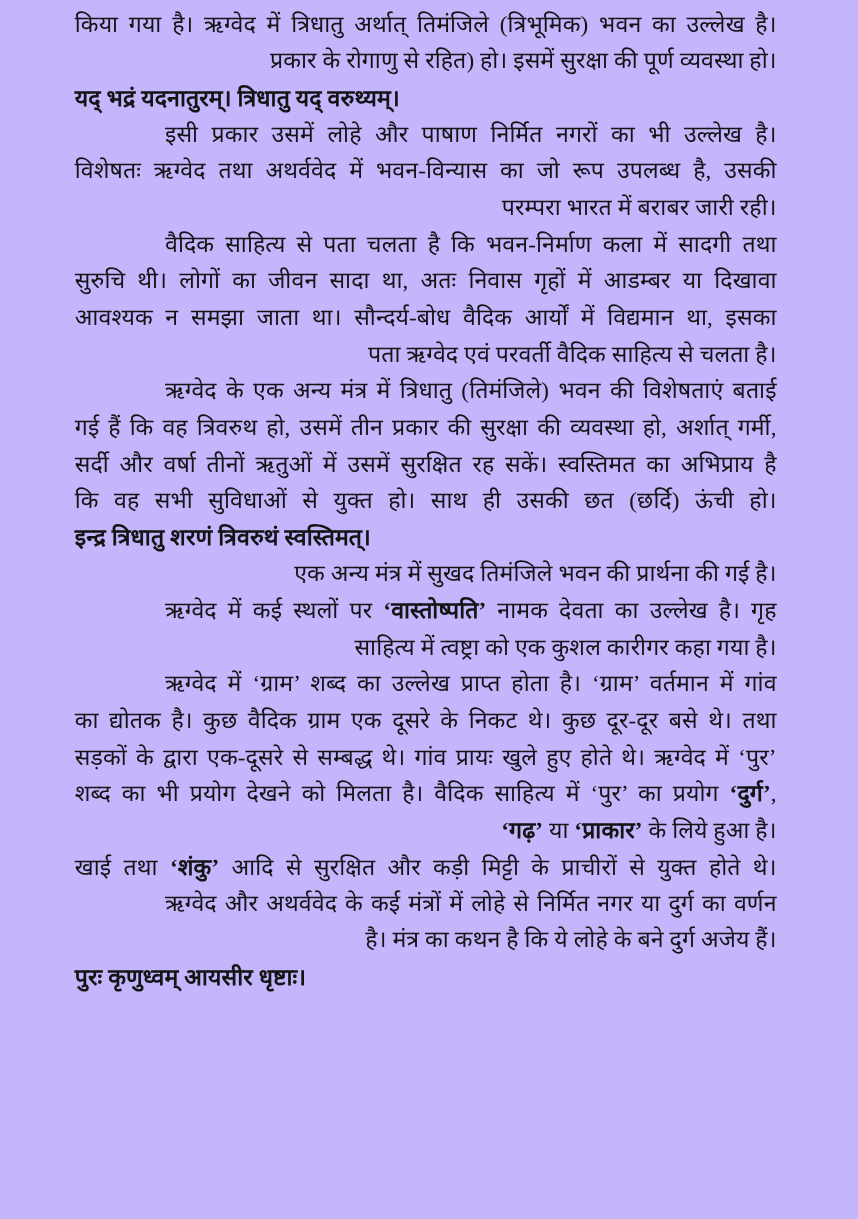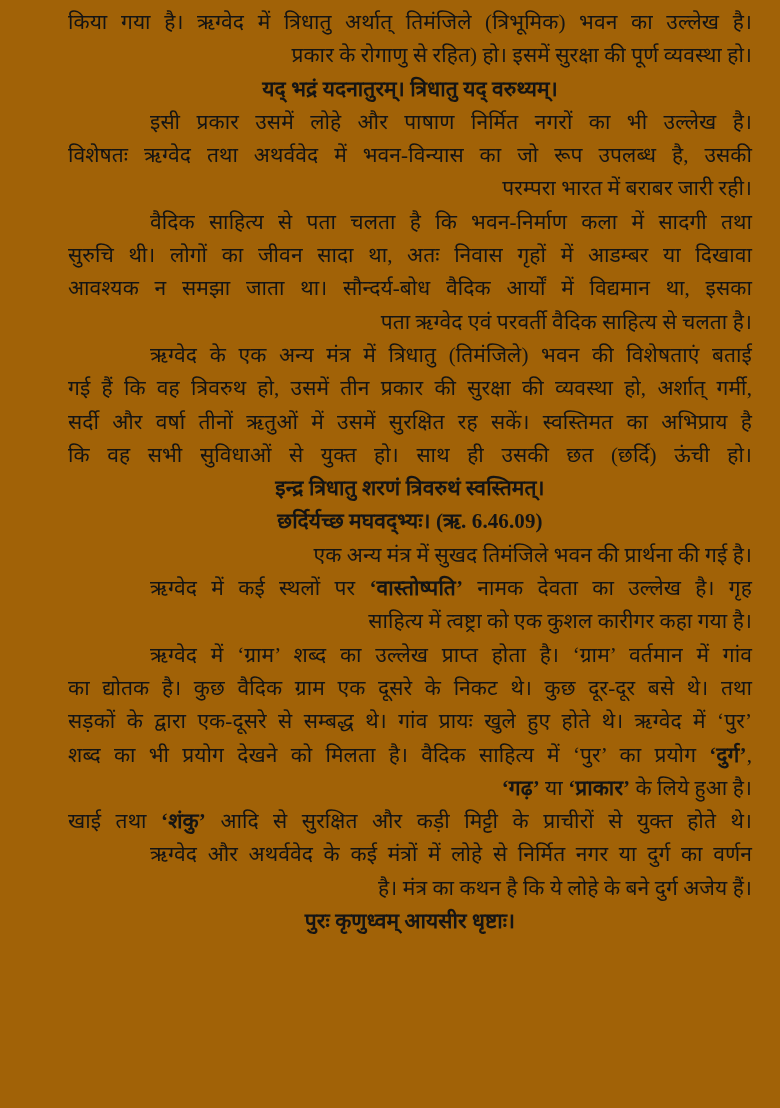--- a/index.html
+++ b/index.html
@@ -5,44 +5,44 @@
   html, body {
     margin: 0;
     padding: 0;
     background: #f4f4f2;
     font-family: "Liberation Serif", "DejaVu Serif", serif;
   }
   .page {
     position: relative;
     width: 780px;
     height: 1108px;
-    background: #a16207;
+    background: #c4b5fd;
     box-sizing: border-box;
-    padding: 6px 28px 0 68px;
+    padding: 6px 74px 0 68px;
     overflow: hidden;
     color: #141414;
   }
   .text-column {
     width: 100%;
   }
   .line {
     font-size: 21px;
     line-height: 33.3px;
     white-space: normal;
     letter-spacing: 0.1px;
   }
   .line.justify {
     text-align: justify;
     text-align-last: justify;
   }
   .line.left {
     text-align: right;
   }
   .line.center {
-    text-align: center;
+    text-align: left;
   }
   .line.indent {
     text-indent: 82px;
   }
   .bold, .line.bold {
     font-weight: bold;
   }
 </style>
 </head>
 <body>
@@ -57,21 +57,20 @@
       <div class="line left"><span>परम्परा भारत में बराबर जारी रही।</span></div>
       <div class="line justify indent"><span>वैदिक साहित्य से पता चलता है कि भवन-निर्माण कला में सादगी तथा</span></div>
       <div class="line justify"><span>सुरुचि थी। लोगों का जीवन सादा था, अतः निवास गृहों में आडम्बर या दिखावा</span></div>
       <div class="line justify"><span>आवश्यक न समझा जाता था। सौन्दर्य-बोध वैदिक आर्यों में विद्यमान था, इसका</span></div>
       <div class="line left"><span>पता ऋग्वेद एवं परवर्ती वैदिक साहित्य से चलता है।</span></div>
       <div class="line justify indent"><span>ऋग्वेद के एक अन्य मंत्र में त्रिधातु (तिमंजिले) भवन की विशेषताएं बताई</span></div>
       <div class="line justify"><span>गई हैं कि वह त्रिवरुथ हो, उसमें तीन प्रकार की सुरक्षा की व्यवस्था हो, अर्शात् गर्मी,</span></div>
       <div class="line justify"><span>सर्दी और वर्षा तीनों ऋतुओं में उसमें सुरक्षित रह सकें। स्वस्तिमत का अभिप्राय है</span></div>
       <div class="line justify"><span>कि वह सभी सुविधाओं से युक्त हो। साथ ही उसकी छत (छर्दि) ऊंची हो।</span></div>
       <div class="line center bold"><span class="bold">इन्द्र त्रिधातु शरणं त्रिवरुथं स्वस्तिमत्।</span></div>
-      <div class="line center bold"><span class="bold">छर्दिर्यच्छ मघवद्भ्यः। (ऋ. 6.46.09)</span></div>
       <div class="line left indent"><span>एक अन्य मंत्र में सुखद तिमंजिले भवन की प्रार्थना की गई है।</span></div>
       <div class="line justify indent"><span>ऋग्वेद में कई स्थलों पर </span><span class="bold">‘वास्तोष्पति’</span><span> नामक देवता का उल्लेख है। गृह</span></div>
       <div class="line left"><span>साहित्य में त्वष्ट्रा को एक कुशल कारीगर कहा गया है।</span></div>
       <div class="line justify indent"><span>ऋग्वेद में ‘ग्राम’ शब्द का उल्लेख प्राप्त होता है। ‘ग्राम’ वर्तमान में गांव</span></div>
       <div class="line justify"><span>का द्योतक है। कुछ वैदिक ग्राम एक दूसरे के निकट थे। कुछ दूर-दूर बसे थे। तथा</span></div>
       <div class="line justify"><span>सड़कों के द्वारा एक-दूसरे से सम्बद्ध थे। गांव प्रायः खुले हुए होते थे। ऋग्वेद में ‘पुर’</span></div>
       <div class="line justify"><span>शब्द का भी प्रयोग देखने को मिलता है। वैदिक साहित्य में ‘पुर’ का प्रयोग </span><span class="bold">‘दुर्ग’</span><span>,</span></div>
       <div class="line left"><span class="bold">‘गढ़’</span><span> या </span><span class="bold">‘प्राकार’</span><span> के लिये हुआ है।</span></div>
       <div class="line justify"><span>खाई तथा </span><span class="bold">‘शंकु’</span><span> आदि से सुरक्षित और कड़ी मिट्टी के प्राचीरों से युक्त होते थे।</span></div>
       <div class="line justify indent"><span>ऋग्वेद और अथर्ववेद के कई मंत्रों में लोहे से निर्मित नगर या दुर्ग का वर्णन</span></div>

